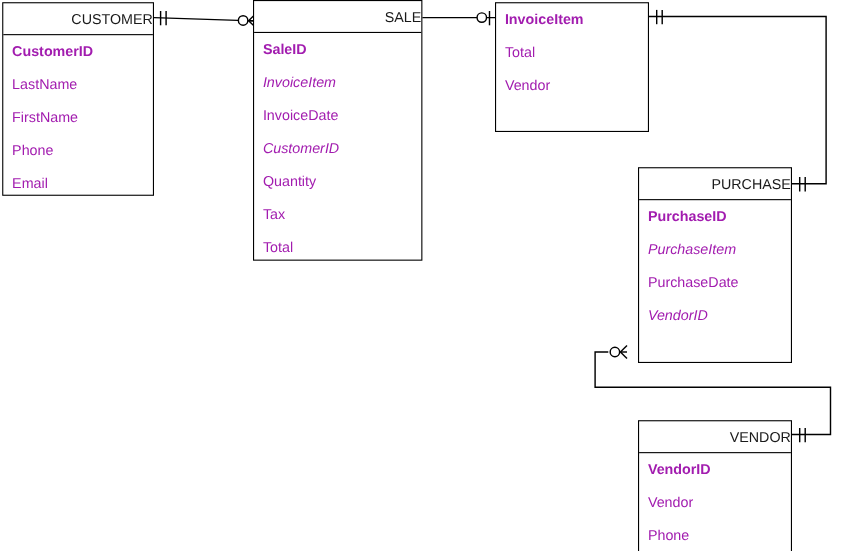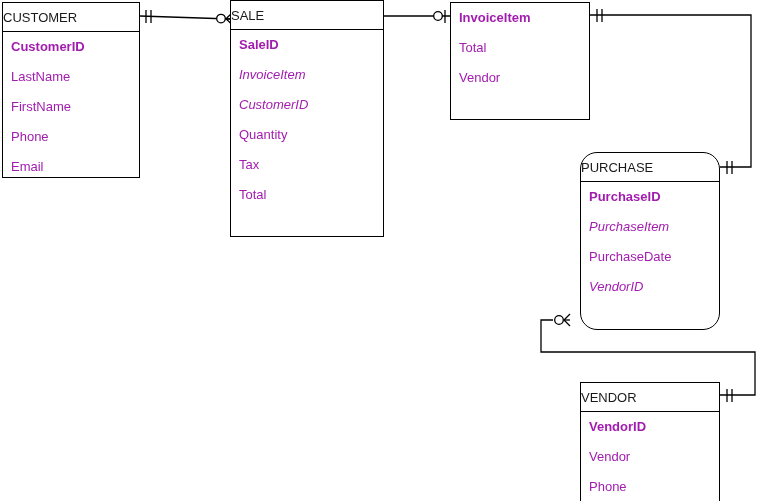--- a/index.html
+++ b/index.html
@@ -25,21 +25,21 @@
   }
   .entity {
     position: absolute;
     box-sizing: border-box;
     border: 1.3px solid #000000;
     background: #ffffff;
   }
   .entity-title {
     height: 29px;
     line-height: 29px;
-    text-align: left;
+    text-align: right;
     font-size: 13px;
     color: #1a1a1a;
     border-bottom: 1.3px solid #000000;
     box-sizing: border-box;
     white-space: nowrap;
     overflow: hidden;
   }
   .attr-list {
     padding: 0;
     margin: 0;
@@ -117,36 +117,37 @@
       <li class="attr">Phone</li>
       <li class="attr">Email</li>
     </ul>
   </div>
 
   <div class="entity" style="left:230px; top:0; width:154px; height:237px;">
     <div class="entity-title">SALE</div>
     <ul class="attr-list">
       <li class="attr pk">SaleID</li>
       <li class="attr fk">InvoiceItem</li>
+      <li class="attr">InvoiceDate</li>
       <li class="attr fk">CustomerID</li>
       <li class="attr">Quantity</li>
       <li class="attr">Tax</li>
       <li class="attr">Total</li>
     </ul>
   </div>
 
   <div class="entity" style="left:450px; top:2px; width:140px; height:118px;">
     <ul class="attr-list">
       <li class="attr pk">InvoiceItem</li>
       <li class="attr">Total</li>
       <li class="attr">Vendor</li>
     </ul>
   </div>
 
-  <div class="entity" style="left:580px; top:152px; width:140px; height:178px;border-radius:17px;">
+  <div class="entity" style="left:580px; top:152px; width:140px; height:178px;">
     <div class="entity-title">PURCHASE</div>
     <ul class="attr-list">
       <li class="attr pk">PurchaseID</li>
       <li class="attr fk">PurchaseItem</li>
       <li class="attr">PurchaseDate</li>
       <li class="attr fk">VendorID</li>
     </ul>
   </div>
 
   <div class="entity" style="left:580px; top:382px; width:140px; height:128px;">

